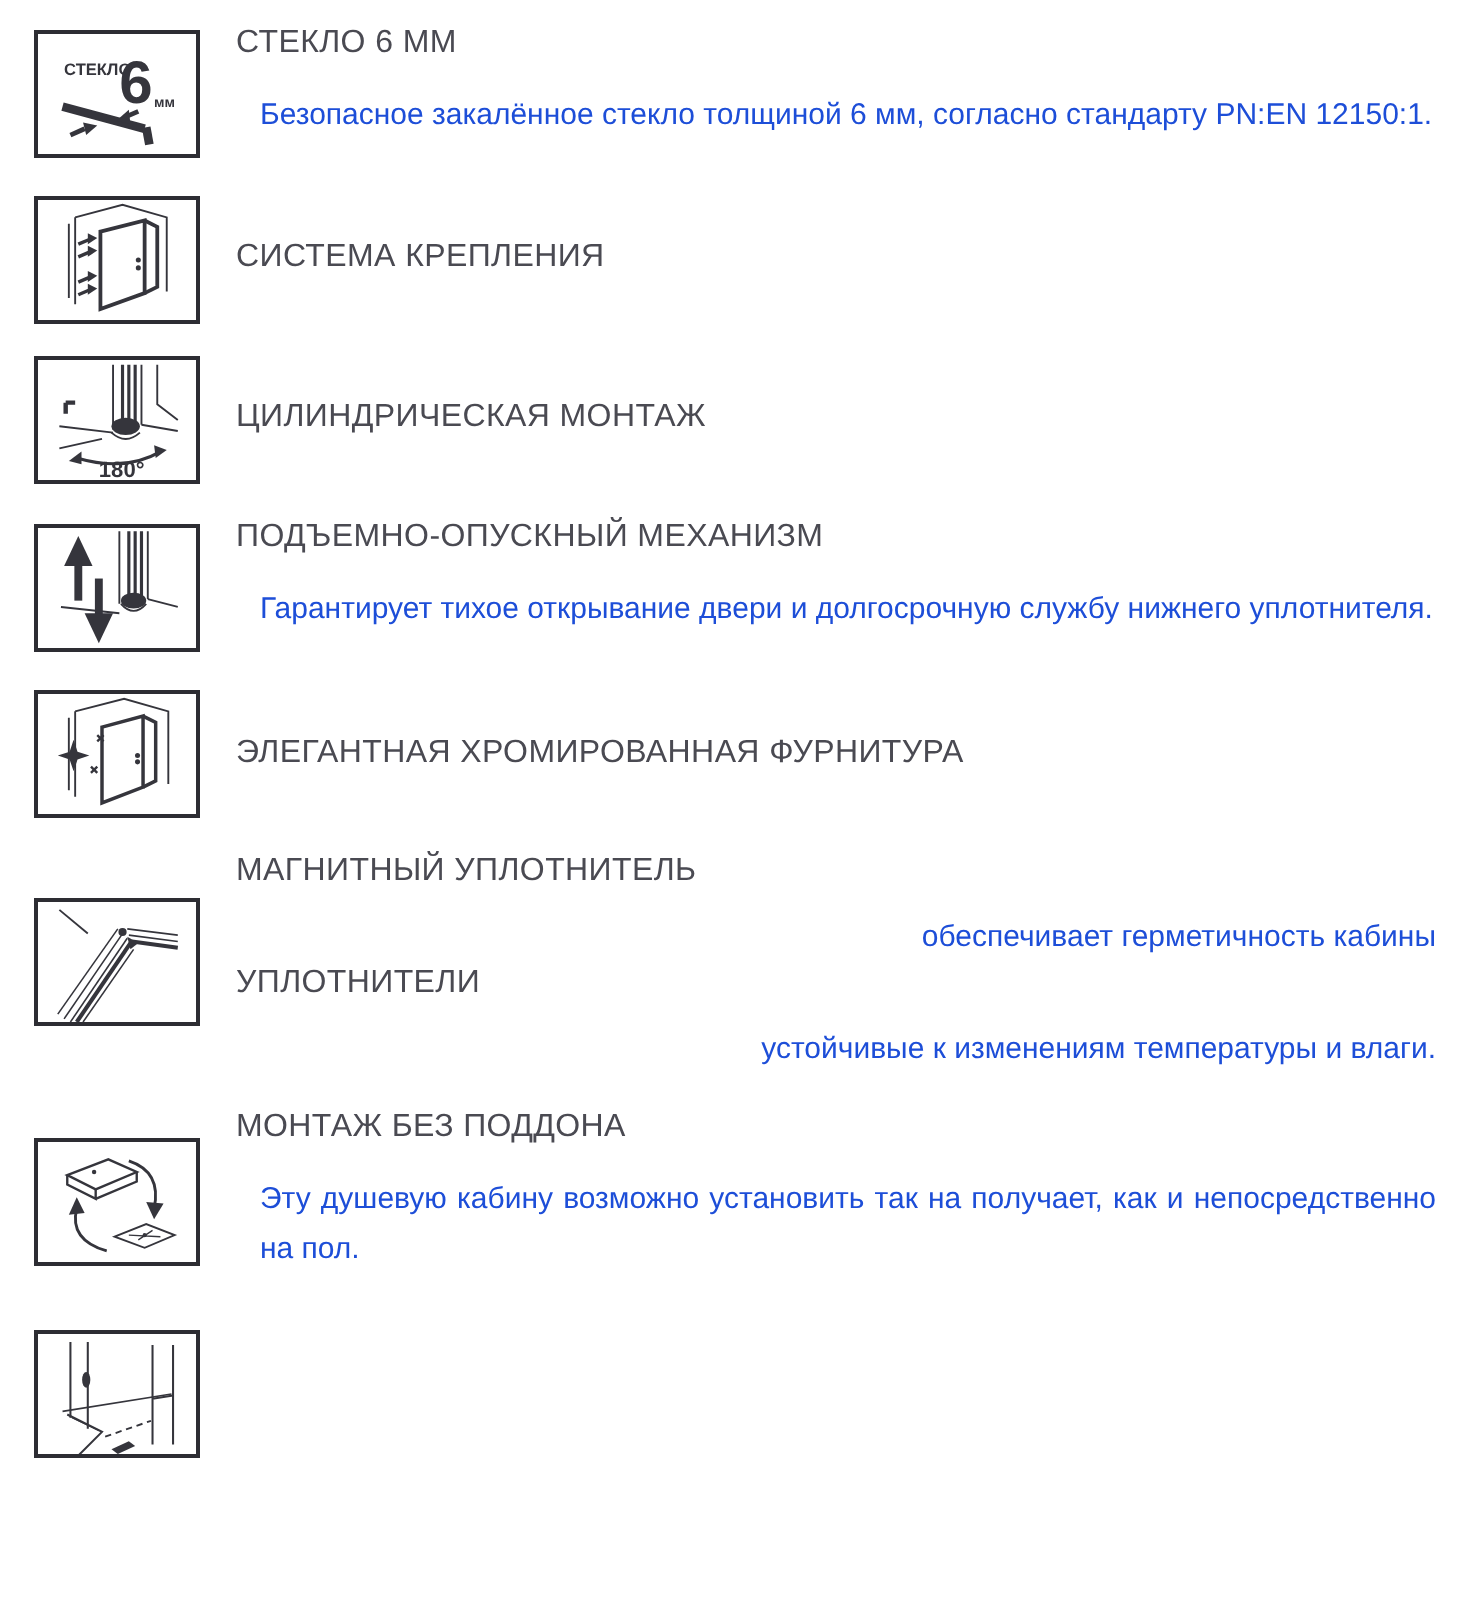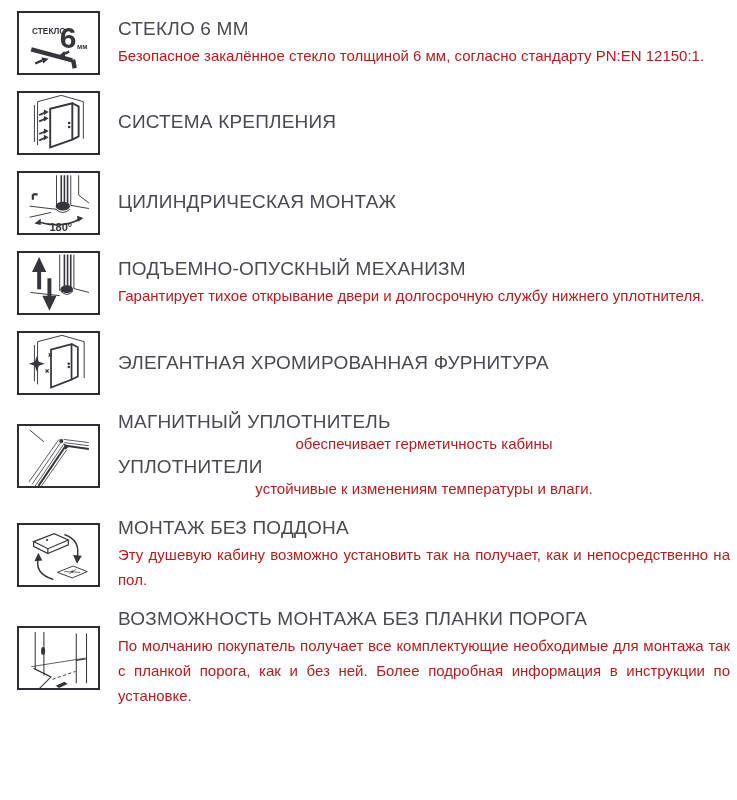--- a/index.html
+++ b/index.html
@@ -4,27 +4,27 @@
 <style>
   html,body{margin:0;padding:0;background:#ffffff;}
   body{width:737px;font-family:"Liberation Sans",sans-serif;-webkit-font-smoothing:antialiased;}
   .features{padding:11px 7px 2px 17px;box-sizing:border-box;}
   .row{display:flex;align-items:center;margin-bottom:16px;}
   .icon-box{width:83px;height:64px;flex:0 0 83px;box-sizing:border-box;
             border:2px solid #2d2d33;background:#ffffff;}
   .icon-box svg{display:block;width:100%;height:100%;}
   .icon-box text{font-family:"Liberation Sans",sans-serif;}
   .txt{margin-left:18px;flex:1;min-width:0;}
-  .txt h3{margin:0 0 3px;font-size:19px;font-weight:400;color:#4a4a52;
+  .txt h3{margin:0 0 3px;font-size:16px;font-weight:400;color:#4a4a52;
           line-height:22px;letter-spacing:0.2px;}
-  .txt p{margin:0;font-size:15px;font-weight:400;color:#b91c1c;line-height:25px;
+  .txt p{margin:12px;font-size:15px;font-weight:400;color:#1d4ed8;line-height:25px;
          text-align:justify;}
   .row.only-title .txt h3{margin:0;}
   .row.tight .txt h3{line-height:21px;margin-bottom:1px;}
-  .row.tight .txt p{line-height:21px;margin-bottom:2px;text-align:center;}
+  .row.tight .txt p{line-height:21px;margin-bottom:2px;text-align:right;}
   .stroke{stroke:#35353c;fill:none;}
   .fill{fill:#35353c;stroke:none;}
 </style>
 </head>
 <body>
 
 <div class="features">
 
   <div class="row">
     <div class="icon-box">
@@ -183,19 +183,15 @@
         <path d="M10 5 L10 53 M21 5 L21 60" class="stroke" stroke-width="1.3"></path>
         <ellipse cx="20" cy="29" rx="2.6" ry="5" class="fill"></ellipse>
         <path d="M5 49 L74 38" class="stroke" stroke-width="1"></path>
         <path d="M8 51 L30 62 L13 79" class="stroke" stroke-width="1.3"></path>
         <path d="M11 53 L28 61" class="stroke" stroke-width="0.9"></path>
         <path d="M32 65 L61 55" class="stroke" stroke-width="1.2" stroke-dasharray="4 3"></path>
         <path d="M62 7 L62 70 M75 7 L75 70 M62 41 L75 39" class="stroke" stroke-width="1.3"></path>
         <polygon points="36,73 47,68 51,71 40,76" class="fill"></polygon>
       </svg>
     </div>
-    <div class="txt">
-      <h3>ВОЗМОЖНОСТЬ МОНТАЖА БЕЗ ПЛАНКИ ПОРОГА</h3>
-      <p>По молчанию покупатель получает все комплектующие необходимые для монтажа так с планкой порога, как и без ней. Более подробная информация в инструкции по установке.</p>
-    </div>
   </div>
 
 </div>
 
 </body></html>

